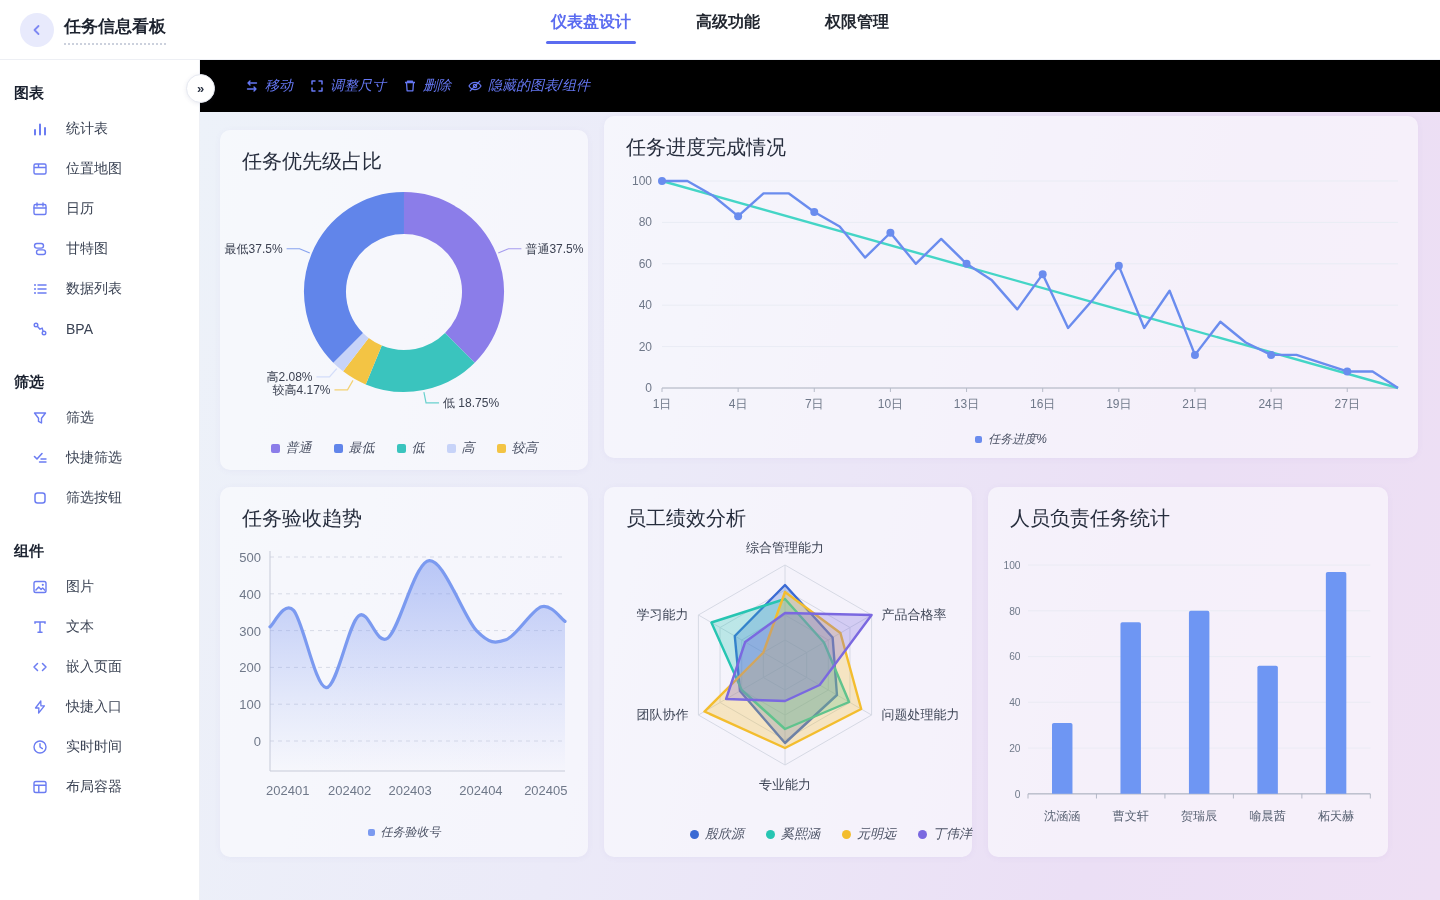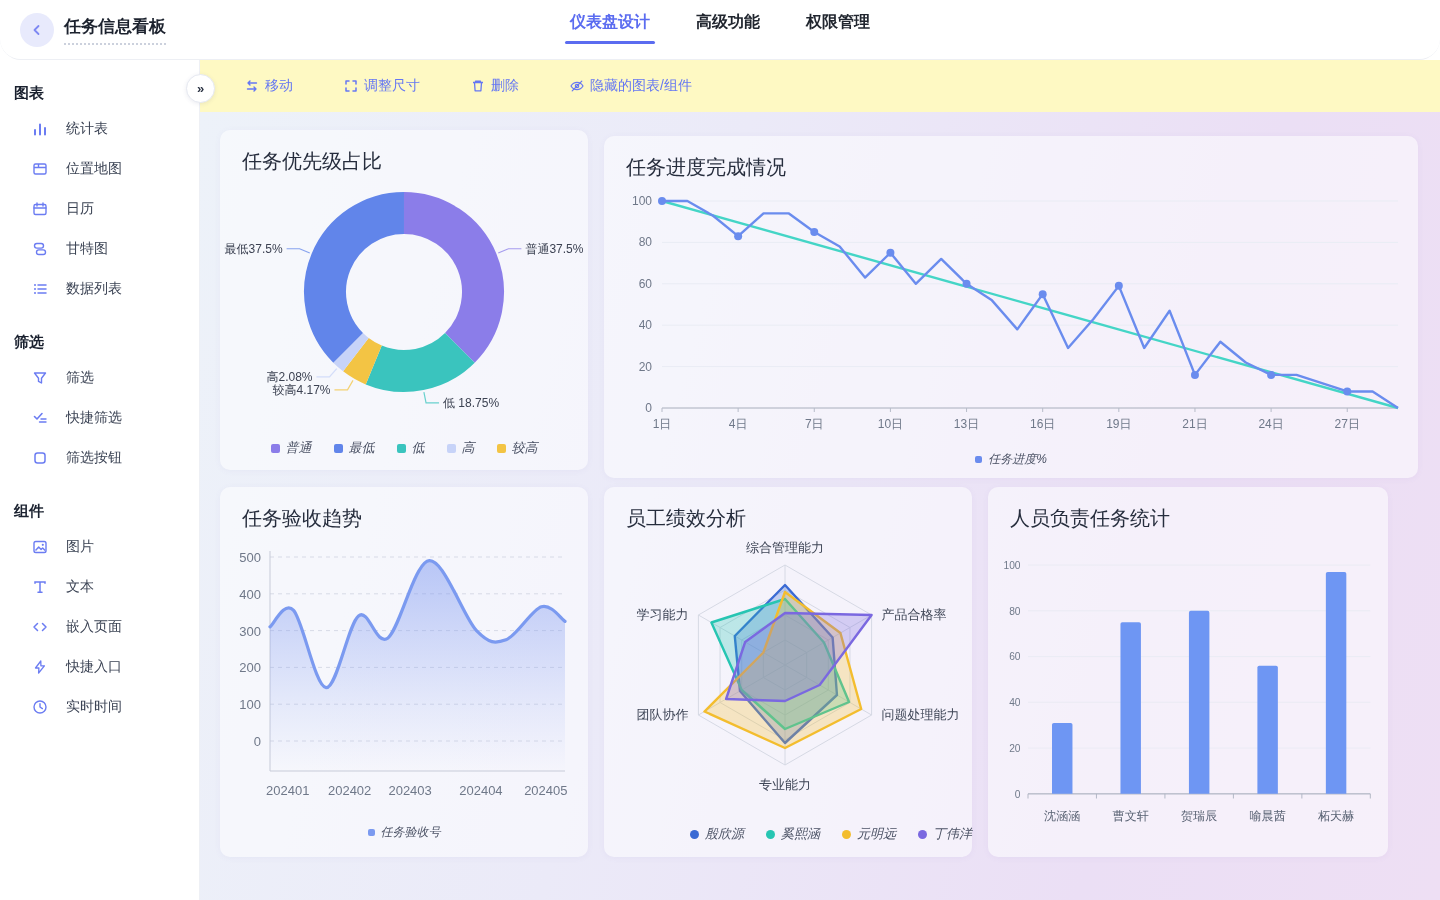--- a/index.html
+++ b/index.html
@@ -1,44 +1,44 @@
 <!DOCTYPE html>
 <html><head>
 <meta charset="utf-8">
 <style>
   * { box-sizing: border-box; }
   html,body { margin:0; padding:0; width:1440px; height:900px; overflow:hidden;
     font-family:"Liberation Sans","DejaVu Sans",sans-serif; color:#1d2433; background:#fff; }
 
   
   .header { position:fixed; top:0; left:0; right:0; height:60px; background:#fff;
-    border-bottom:1px solid #edeff4; z-index:20;border-radius:21px; }
+    border-bottom:1px solid #edeff4; z-index:20; }
   .back-btn { position:absolute; left:20px; top:13px; width:34px; height:34px; border-radius:50%;
     background:#e8eafc; color:#7e88f3; display:flex; align-items:center; justify-content:center; cursor:pointer; }
   .back-btn svg { width:16px; height:16px; }
   .doc-title { position:absolute; left:64px; top:15px; font-size:17px; font-weight:700; color:#1c222e;
     padding-bottom:5px; border-bottom:2px dotted #ccd1dd; }
-  .tabs { position:absolute; left:50%; transform:translateX(-50%); top:0; height:44px; display:flex; gap:46px; }
+  .tabs { position:absolute; left:50%; transform:translateX(-50%); top:0; height:44px; display:flex; gap:65px; }
   .tab { position:relative; display:flex; align-items:center; font-size:16px; font-weight:600; color:#21262f; cursor:pointer; }
   .tab.active { color:#5b6cf0; }
   .tab.active::after { content:""; position:absolute; left:-5px; right:-5px; bottom:0; height:3px;
     border-radius:2px; background:#5b6cf0; }
 
   
   .sidebar { position:fixed; top:60px; left:0; bottom:0; width:200px; background:#fff;
     border-right:1px solid #eef0f5; z-index:10; }
   .side-section-title { margin:24px 0 6px 14px; font-size:15px; font-weight:700; color:#1a212f; }
   .side-item { display:flex; align-items:center; height:40px; padding-left:32px; gap:18px;
     font-size:14px; color:#3b4354; cursor:pointer; }
   .ic { width:16px; height:16px; color:#6b7cf2; display:inline-flex; flex:none; }
   .ic svg { width:100%; height:100%; }
 
   
-  .toolbar { position:fixed; left:200px; top:60px; right:0; height:52px; background:#fef9c3;
-    display:flex; align-items:center; gap:50px; padding-left:44px; z-index:10; }
+  .toolbar { position:fixed; left:200px; top:60px; right:0; height:52px; background:#000000;
+    display:flex; align-items:center; gap:16px; padding-left:44px; z-index:10;font-style:italic; }
   .tool { display:flex; align-items:center; gap:5px; color:#6577f3; font-size:14px; font-weight:500; cursor:pointer; }
   .collapse-btn { position:fixed; left:186px; top:74px; width:29px; height:29px; border-radius:50%;
     background:#fff; border:1px solid #e5e8f0; box-shadow:0 1px 4px rgba(60,70,120,.10);
     display:flex; align-items:center; justify-content:center; font-size:13px; font-weight:700;
     color:#2c3444; cursor:pointer; z-index:30; }
 
   
   .canvas { position:fixed; left:200px; top:112px; right:0; bottom:0;
     background:linear-gradient(105deg,#edf2f9 0%,#ebeaf8 38%,#ebdff5 75%,#eedff4 100%); }
   .card { position:absolute; background:rgba(255,255,255,.52); border-radius:10px;
@@ -112,20 +112,30 @@
     <span class="ic">
         <svg viewBox="0 0 16 16">
           <path d="M6 4h8M6 8h8M6 12h8" stroke="currentColor" stroke-width="1.5" stroke-linecap="round" fill="none"></path>
           <circle cx="3" cy="4" r="1" fill="currentColor"></circle>
           <circle cx="3" cy="8" r="1" fill="currentColor"></circle>
           <circle cx="3" cy="12" r="1" fill="currentColor"></circle>
         </svg>
       </span>
     <span>数据列表</span>
   </div>
+  <div class="side-item">
+    <span class="ic">
+        <svg viewBox="0 0 16 16">
+          <circle cx="4" cy="4" r="1.8" fill="none" stroke="currentColor" stroke-width="1.4"></circle>
+          <circle cx="12" cy="12" r="1.8" fill="none" stroke="currentColor" stroke-width="1.4"></circle>
+          <path d="M5.3 5.3L8 8.2l2.2-1.1.9 3.3" fill="none" stroke="currentColor" stroke-width="1.4" stroke-linejoin="round"></path>
+        </svg>
+      </span>
+    <span>BPA</span>
+  </div>
 
   <div class="side-section-title">筛选</div>
   <div class="side-item">
     <span class="ic">
         <svg viewBox="0 0 16 16">
           <path d="M2.5 3h11L9.5 8.2V13l-3-1.6V8.2z" fill="none" stroke="currentColor" stroke-width="1.4" stroke-linejoin="round"></path>
         </svg>
       </span>
     <span>筛选</span>
   </div>
@@ -183,20 +193,29 @@
     <span>快捷入口</span>
   </div>
   <div class="side-item">
     <span class="ic">
         <svg viewBox="0 0 16 16">
           <circle cx="8" cy="8" r="6" fill="none" stroke="currentColor" stroke-width="1.4"></circle>
           <path d="M8 4.8V8l2.4 1.6" fill="none" stroke="currentColor" stroke-width="1.4" stroke-linecap="round"></path>
         </svg>
       </span>
     <span>实时时间</span>
+  </div>
+  <div class="side-item">
+    <span class="ic">
+        <svg viewBox="0 0 16 16">
+          <rect x="2" y="2.5" width="12" height="11" rx="1.8" fill="none" stroke="currentColor" stroke-width="1.4"></rect>
+          <path d="M2 6.2h12M6.8 6.2v7.3" stroke="currentColor" stroke-width="1.4" fill="none"></path>
+        </svg>
+      </span>
+    <span>布局容器</span>
   </div>
 </div>
 
 <div class="collapse-btn">
   <span>»</span>
 </div>
 <div class="toolbar">
   <div class="tool">
     <span class="ic" style="color:#6577f3">
         <svg viewBox="0 0 16 16">
@@ -272,21 +291,21 @@
           <span class="lm" style="background: rgb(199, 211, 248);"></span>
           <span>高</span>
         </span>
         <span class="li">
           <span class="lm" style="background: rgb(243, 196, 68);"></span>
           <span>较高</span>
         </span>
       </div>
   </div>
 
-  <div class="card" style="left:404px; top:24px; width:814px; height:342px;">
+  <div class="card" style="left:404px; top:4px; width:814px; height:342px;">
     <div class="card-title">任务进度完成情况</div>
     <svg class="chart" id="line-svg" viewBox="0 0 814 342">
         <text x="48" y="276" text-anchor="end" font-size="12" fill="#6f7889">0</text>
         <line x1="58" y1="230.6" x2="794" y2="230.6" stroke="#e9ecf4" stroke-width="1"></line>
         <text x="48" y="234.6" text-anchor="end" font-size="12" fill="#6f7889">20</text>
         <line x1="58" y1="189.2" x2="794" y2="189.2" stroke="#e9ecf4" stroke-width="1"></line>
         <text x="48" y="193.2" text-anchor="end" font-size="12" fill="#6f7889">40</text>
         <line x1="58" y1="147.8" x2="794" y2="147.8" stroke="#e9ecf4" stroke-width="1"></line>
         <text x="48" y="151.8" text-anchor="end" font-size="12" fill="#6f7889">60</text>
         <line x1="58" y1="106.39999999999998" x2="794" y2="106.39999999999998" stroke="#e9ecf4" stroke-width="1"></line>

